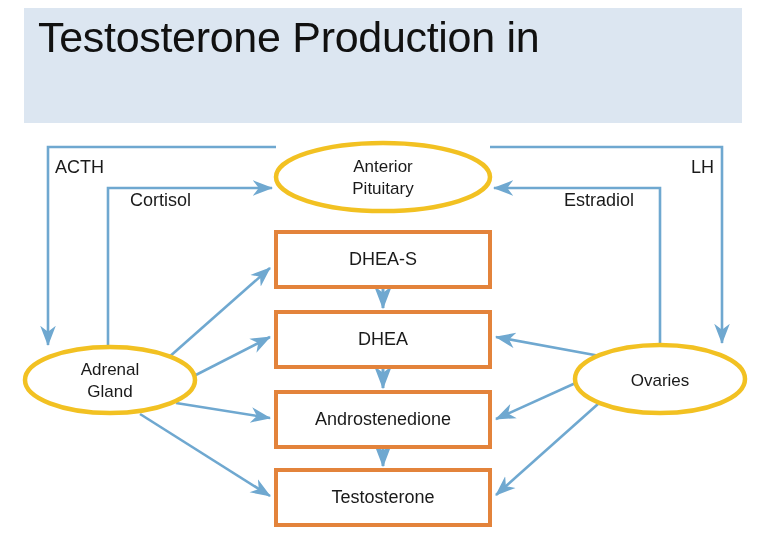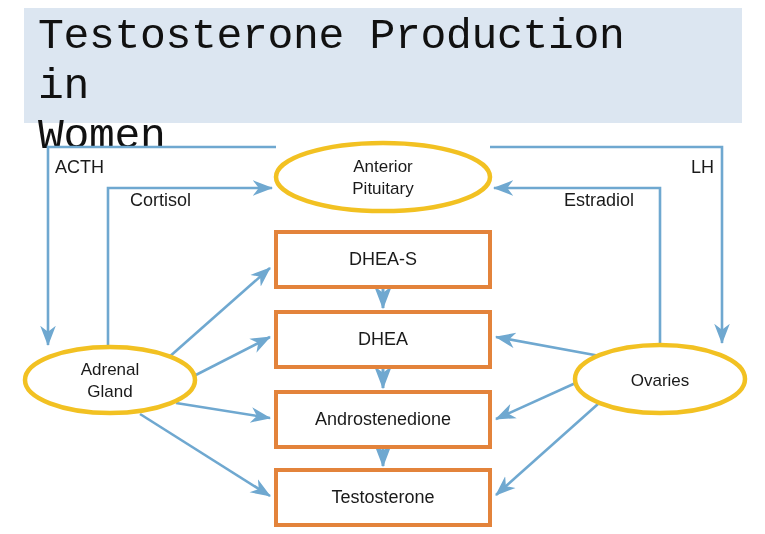--- a/index.html
+++ b/index.html
@@ -28,21 +28,21 @@
   #title-text {
     position: absolute;
     left: 38px;
     top: 12px;
     width: 640px;
     font-size: 43px;
     line-height: 50px;
     color: #111111;
     font-weight: normal;
     letter-spacing: -0.3px;
-    font-family: Liberation Mono, monospace;
+    font-family: Liberation Sans, sans-serif;
   }
   #diagram {
     position: absolute;
     left: 0;
     top: 0;
     width: 765px;
     height: 534px;
   }
   .nodeLabel {
     font-family: "Liberation Sans", sans-serif;
@@ -61,21 +61,20 @@
   }
 </style>
 </head>
 <body>
 
 <div id="slide">
 
   <div id="title-banner"></div>
   <div id="title-text">
     <div>Testosterone Production in</div>
-    <div>Women</div>
   </div>
 
   <svg id="diagram" viewBox="0 0 765 534">
     <defs>
       <marker id="ah" markerWidth="9" markerHeight="9" refX="7.4" refY="3.2" orient="auto" markerUnits="strokeWidth">
         <path d="M0,0.2 L7.8,3.2 L0,6.2 L2.3,3.2 Z" fill="#6FA8D0"></path>
       </marker>
     </defs>
 
     <g>

